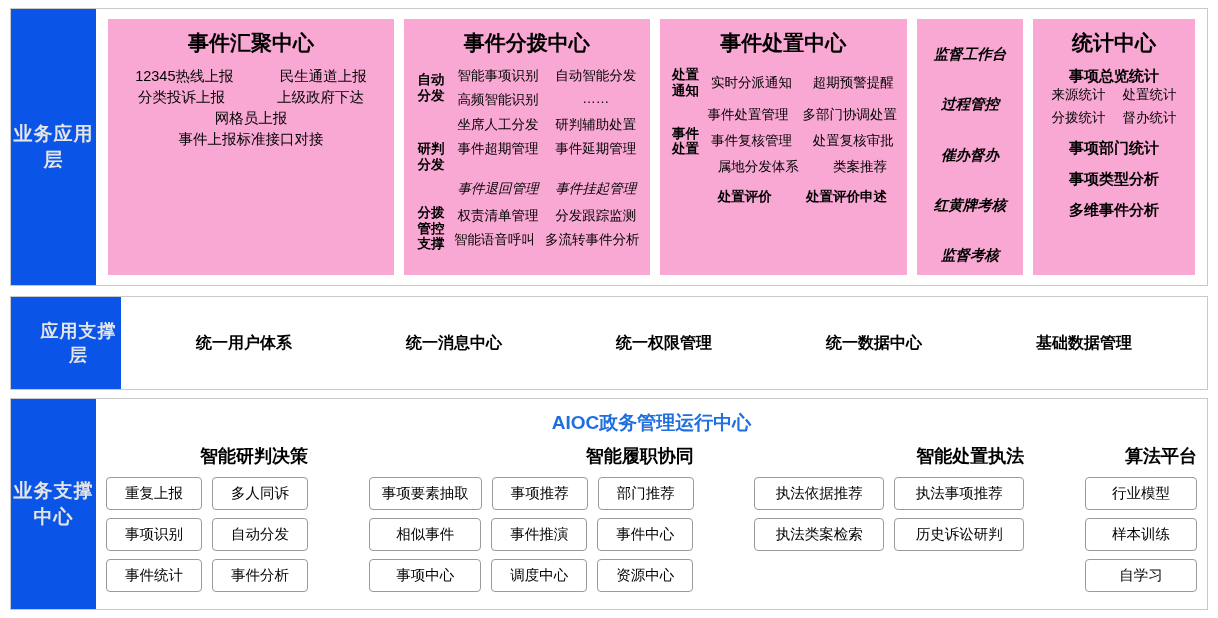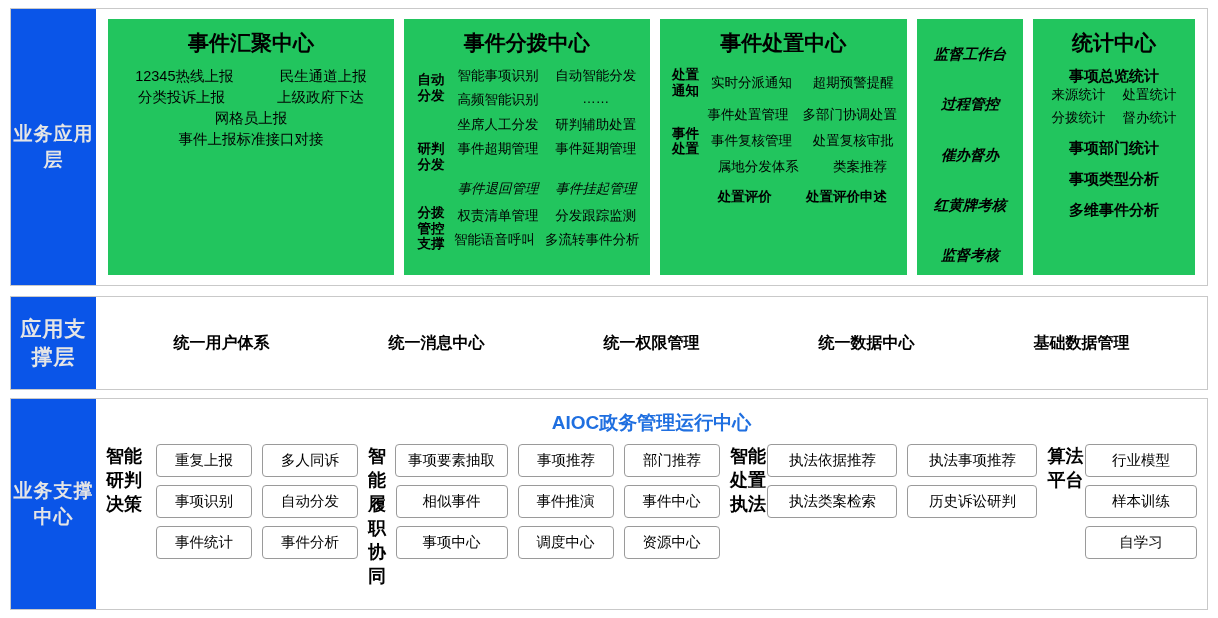--- a/index.html
+++ b/index.html
@@ -6,21 +6,21 @@
   body{font-family:"Liberation Sans","DejaVu Sans",sans-serif;color:#000;}
   #page{position:relative;width:1218px;height:618px;overflow:hidden;background:#fff;}
 
   .band{position:absolute;left:10px;right:10px;border:1px solid #c9c9c9;background:#fff;box-sizing:border-box;display:flex;}
   .band-label{width:85px;flex:0 0 85px;background:#0a55e8;color:#e5e5e5;display:flex;align-items:center;justify-content:center;text-align:center;font-size:19px;font-weight:bold;line-height:1.35;letter-spacing:1px;}
   .band-body{flex:1 1 auto;position:relative;}
 
   
   #band1{top:8px;height:278px;}
   #band1 .band-body{display:flex;align-items:stretch;padding:10px 12px;box-sizing:border-box;gap:10px;}
-  .card{background:#22c55e;box-sizing:border-box;padding:8px 10px;display:flex;flex-direction:column;}
+  .card{background:#f9a8d4;box-sizing:border-box;padding:8px 10px;display:flex;flex-direction:column;}
   .card-title{text-align:center;font-size:21px;font-weight:bold;margin:2px 0 10px;}
 
   .rowset{display:flex;flex-direction:column;gap:2px;flex:1 1 auto;justify-content:flex-start;}
   .rowline{display:flex;justify-content:space-around;gap:12px;font-size:14.5px;}
   .rowline.single{justify-content:center;}
   .cellt{white-space:nowrap;}
 
   
   .railrow{display:flex;align-items:center;gap:6px;margin-bottom:7px;}
   .rail{width:34px;flex:0 0 34px;font-size:13.5px;font-weight:bold;line-height:1.15;text-align:center;}
@@ -39,30 +39,30 @@
   .supcol .cellt{margin:0;font-style:italic;}
 
   
   .statblock{text-align:center;}
   .stat-h{font-size:15px;font-weight:bold;}
   .stat-grid{display:flex;justify-content:space-around;font-size:13.5px;margin-bottom:5px;}
   .stat-line{font-size:15px;font-weight:bold;margin-top:12px;}
 
   
   #band2{top:296px;height:94px;}
-  #band2 .band-label{font-size:21px;}
+  #band2 .band-label{font-size:18px;padding-left:25px;}
   #band2 .band-body{display:flex;align-items:center;justify-content:space-around;padding:0 18px;box-sizing:border-box;}
   .supp-item{font-size:16px;font-weight:bold;white-space:nowrap;}
 
   
   #band3{top:398px;height:212px;}
   #band3 .band-body{padding:8px 10px 10px;box-sizing:border-box;}
   .aioc-title{text-align:center;color:#1f6fe0;font-size:19px;font-weight:bold;margin:3px 0 8px;}
   .groups{display:flex;align-items:flex-start;justify-content:space-between;gap:10px;}
-  .group{display:flex;flex-direction:row;align-items:flex-start;}
+  .group{display:flex;flex-direction:column;align-items:flex-end;}
   .group-title{font-size:18px;font-weight:bold;margin-bottom:9px;}
   .chips{display:flex;flex-direction:column;gap:8px;}
   .chiprow{display:flex;gap:10px;justify-content:center;}
   .chip{border:1px solid #9a9a9a;border-radius:4px;background:#fff;font-size:14.5px;padding:6px 12px;white-space:nowrap;text-align:center;min-width:96px;box-sizing:border-box;}
   .chip.wide{min-width:112px;}
   .chip.xwide{min-width:130px;}
 </style>
 </head>
 <body>
 

